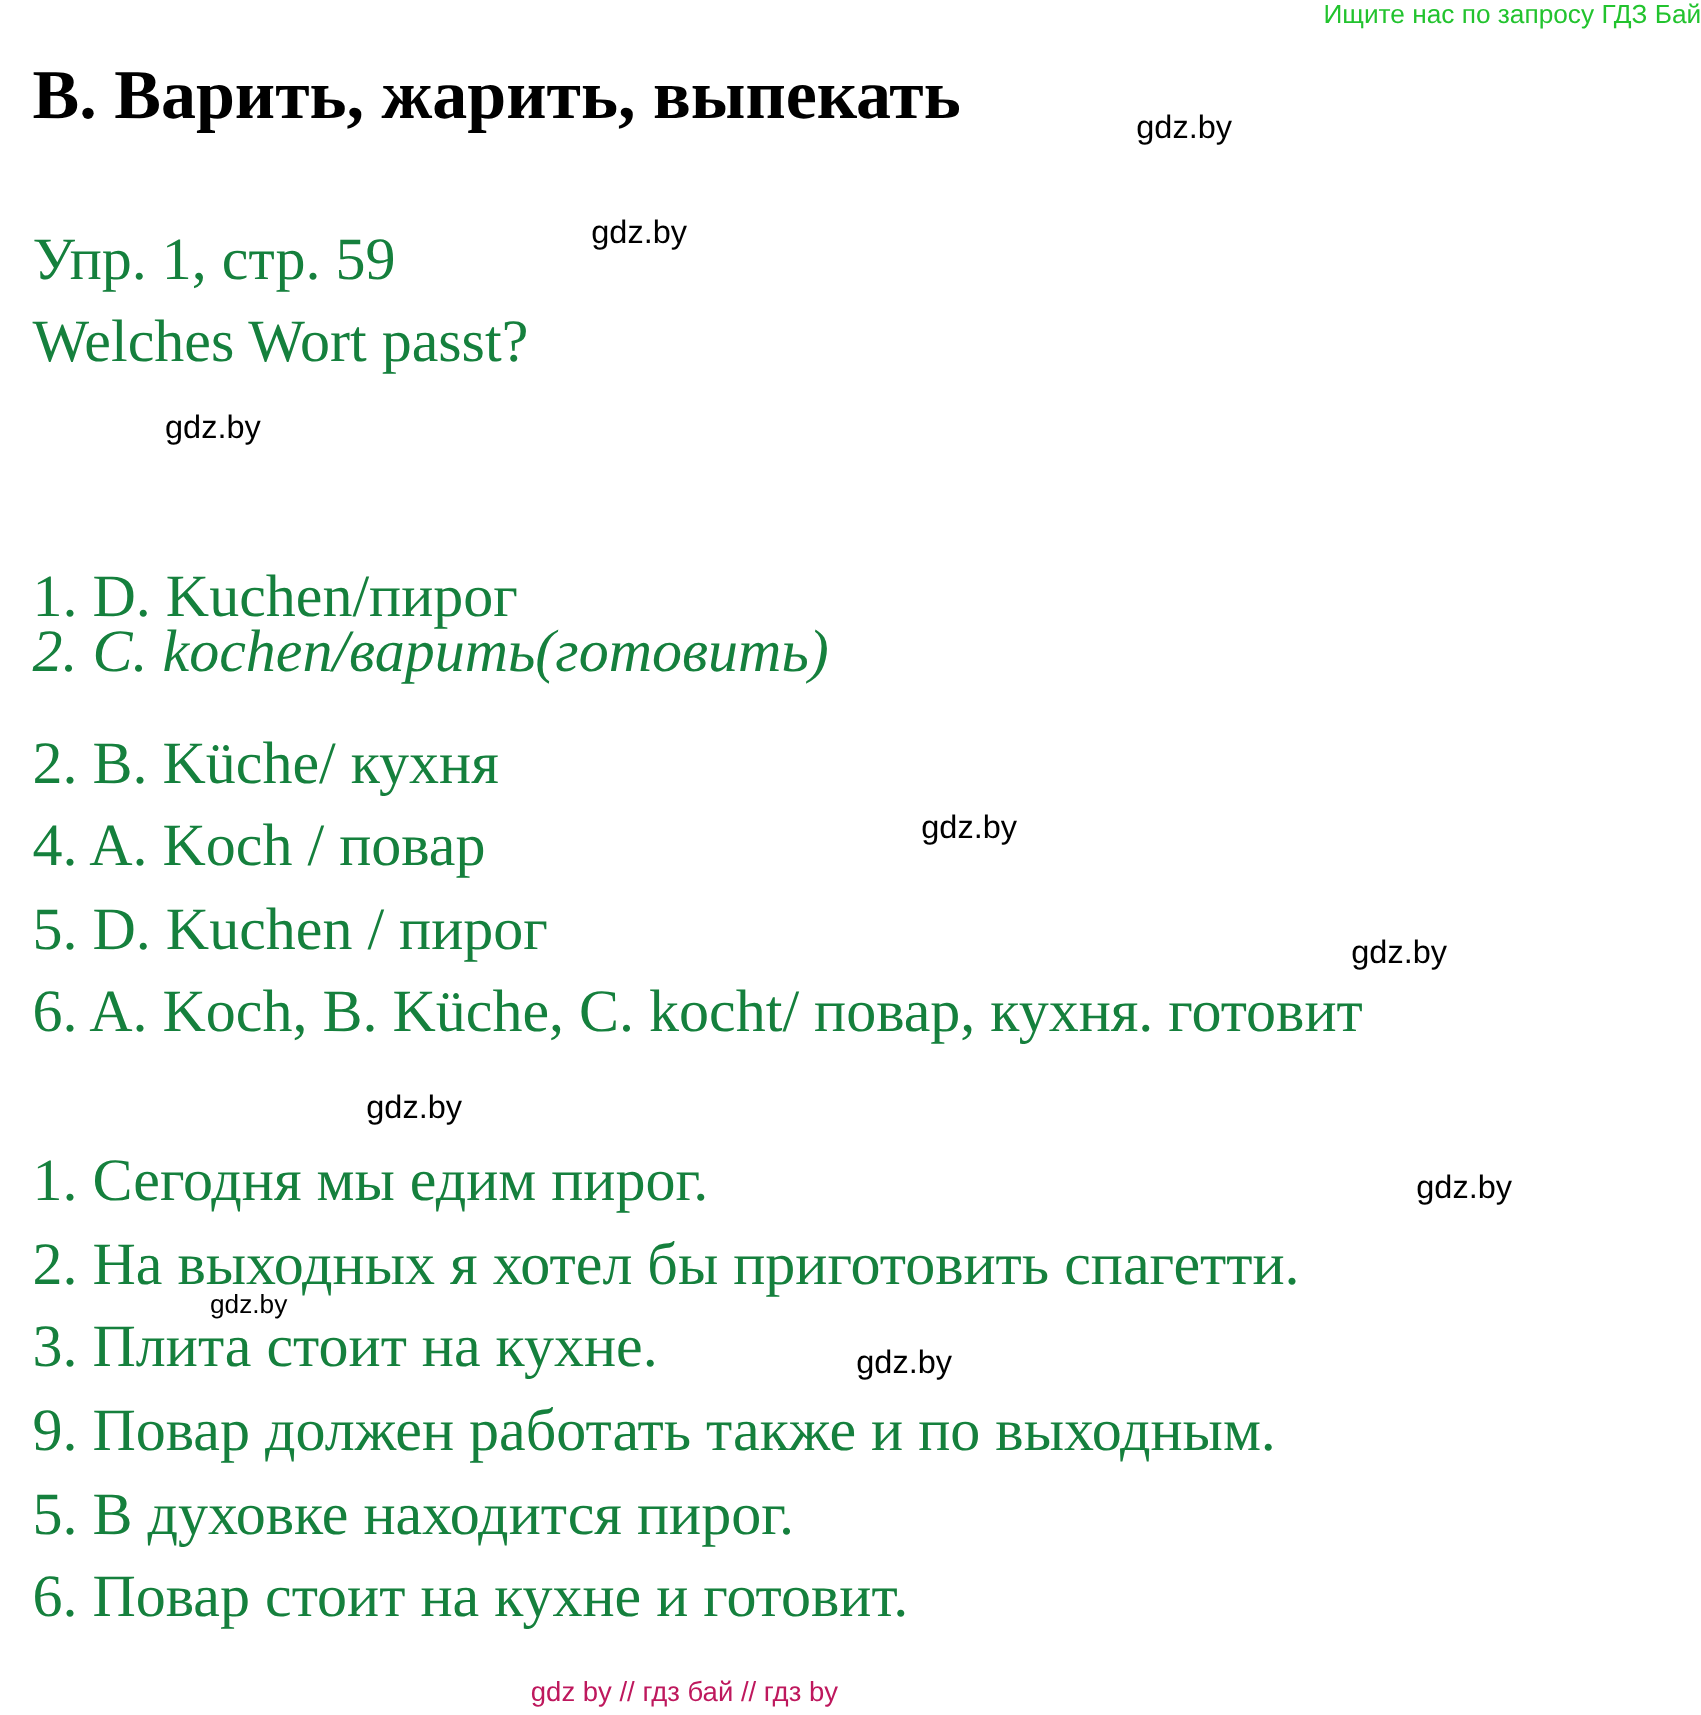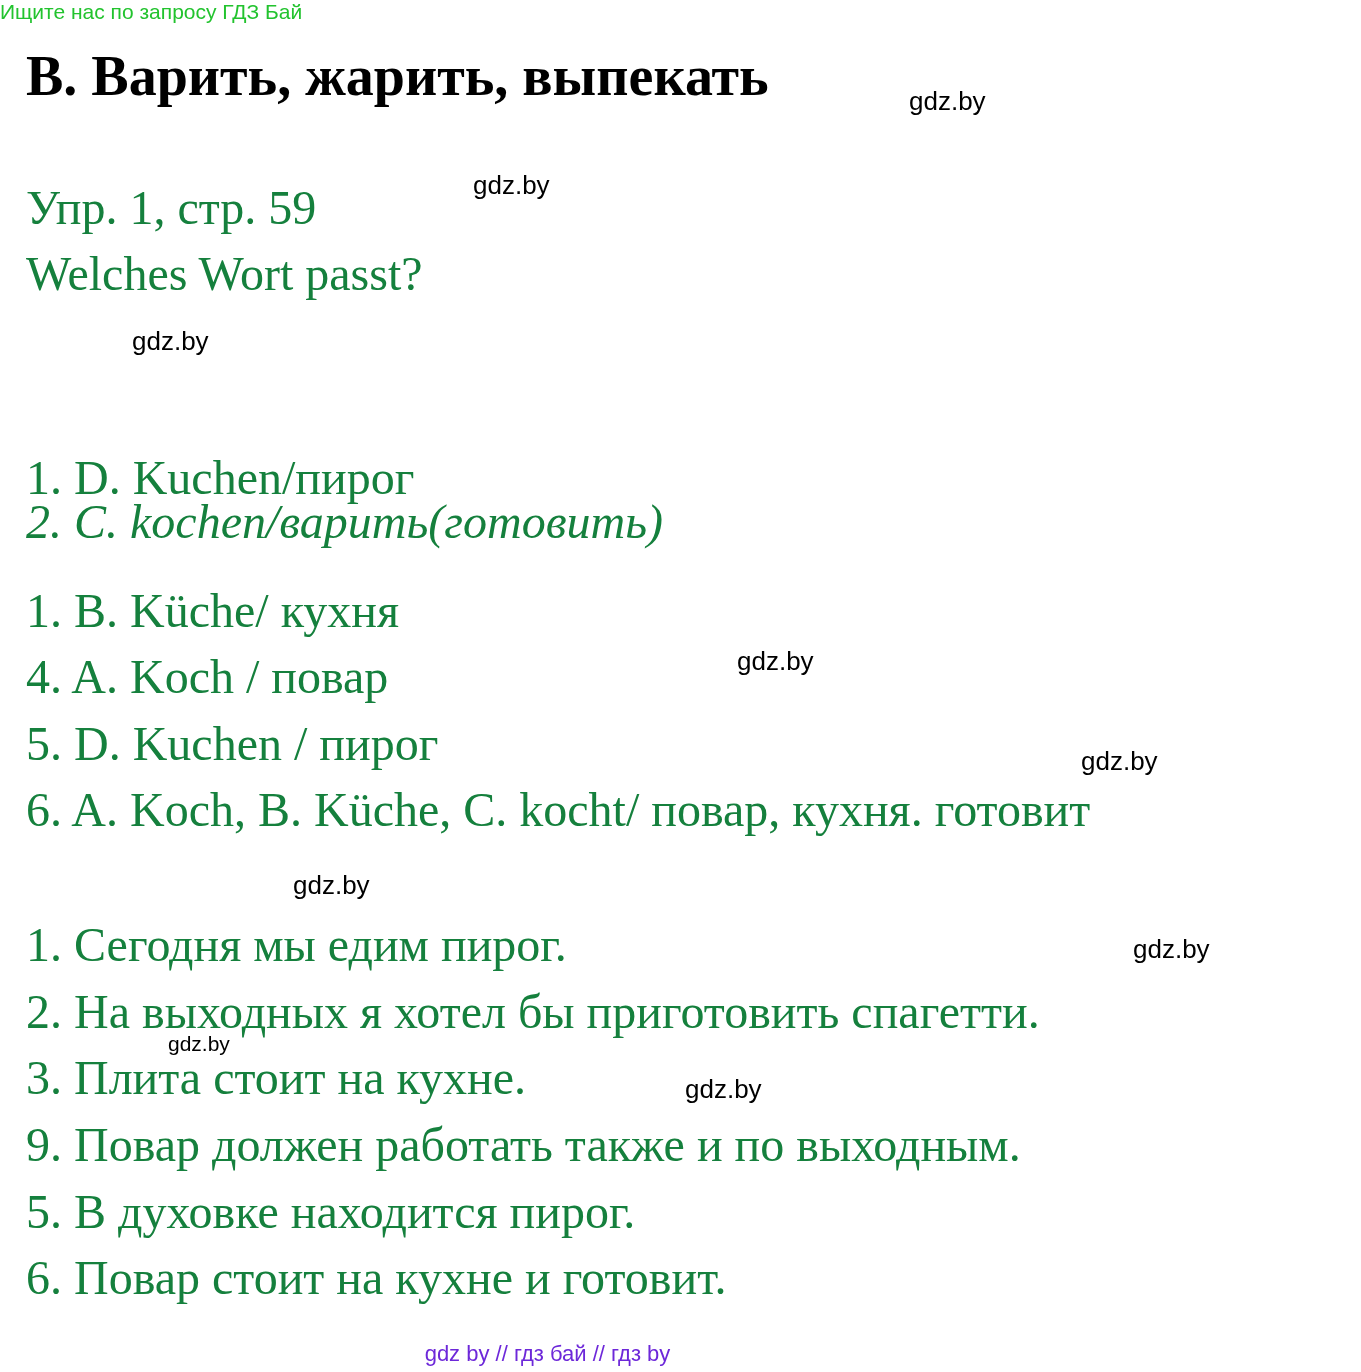--- a/index.html
+++ b/index.html
@@ -1,40 +1,40 @@
 <!DOCTYPE html>
 <html><head>
 <meta charset="utf-8">
 <style>
   html, body { margin: 0; padding: 0; background: #ffffff; }
   body { width: 1361px; height: 1372px; position: relative; overflow: hidden; }
   .abs { position: absolute; white-space: nowrap; }
-  .banner { font-family: "Liberation Sans", sans-serif; font-size: 21px; color: #22c32e; top: 0px; left: 0; width: 1361px; text-align: left; }
+  .banner { font-family: "Liberation Sans", sans-serif; font-size: 21px; color: #22c32e; top: 0px; left: 0; width: 1361px; text-align: right; }
   .title { font-family: "Liberation Serif", serif; font-weight: bold; font-size: 56px; color: #000; left: 26px; top: 44px; }
   .serif { font-family: "Liberation Serif", serif; color: #15803d; font-size: 48px; left: 26px; }
   .wm { font-family: "Liberation Sans", sans-serif; font-size: 26px; color: #000; }
-  .footer { font-family: "Liberation Sans", sans-serif; font-size: 22px; color: #6d28d9; top: 1341px; left: 0; width: 1095px; text-align: center; }
+  .footer { font-family: "Liberation Sans", sans-serif; font-size: 22px; color: #be185d; top: 1341px; left: 0; width: 1095px; text-align: center; }
 </style>
 </head>
 <body>
 
 <div class="abs banner">Ищите нас по запросу ГДЗ Бай</div>
 
 <div class="abs title">B. Варить, жарить, выпекать</div>
 <div class="abs wm" style="left:909px; top:86px;">gdz.by</div>
 
 <div class="abs serif" style="top:180px;">Упр. 1, стр. 59</div>
 <div class="abs wm" style="left:473px; top:170px;">gdz.by</div>
 <div class="abs serif" style="top:246px;text-align:center;">Welches Wort passt?</div>
 <div class="abs wm" style="left:132px; top:326px;">gdz.by</div>
 
 <div>
   <div class="abs serif" style="top:450px;">1. D. Kuchen/пирог</div>
   <div class="abs serif" style="top:494px;font-style:italic;">2. C. kochen/варить(готовить)</div>
-  <div class="abs serif" style="top:583px;">1. B. Küche/ кухня</div>
+  <div class="abs serif" style="top:583px;">2. B. Küche/ кухня</div>
   <div class="abs serif" style="top:649px;">4. A. Koch / повар</div>
   <div class="abs serif" style="top:716px;">5. D. Kuchen / пирог</div>
   <div class="abs serif" style="top:782px;">6. A. Koch, B. Küche, C. kocht/ повар, кухня. готовит</div>
 </div>
 <div class="abs wm" style="left:737px; top:646px;">gdz.by</div>
 <div class="abs wm" style="left:1081px; top:746px;">gdz.by</div>
 <div class="abs wm" style="left:293px; top:870px;">gdz.by</div>
 
 <div>
   <div class="abs serif" style="top:917px;">1. Сегодня мы едим пирог.</div>

